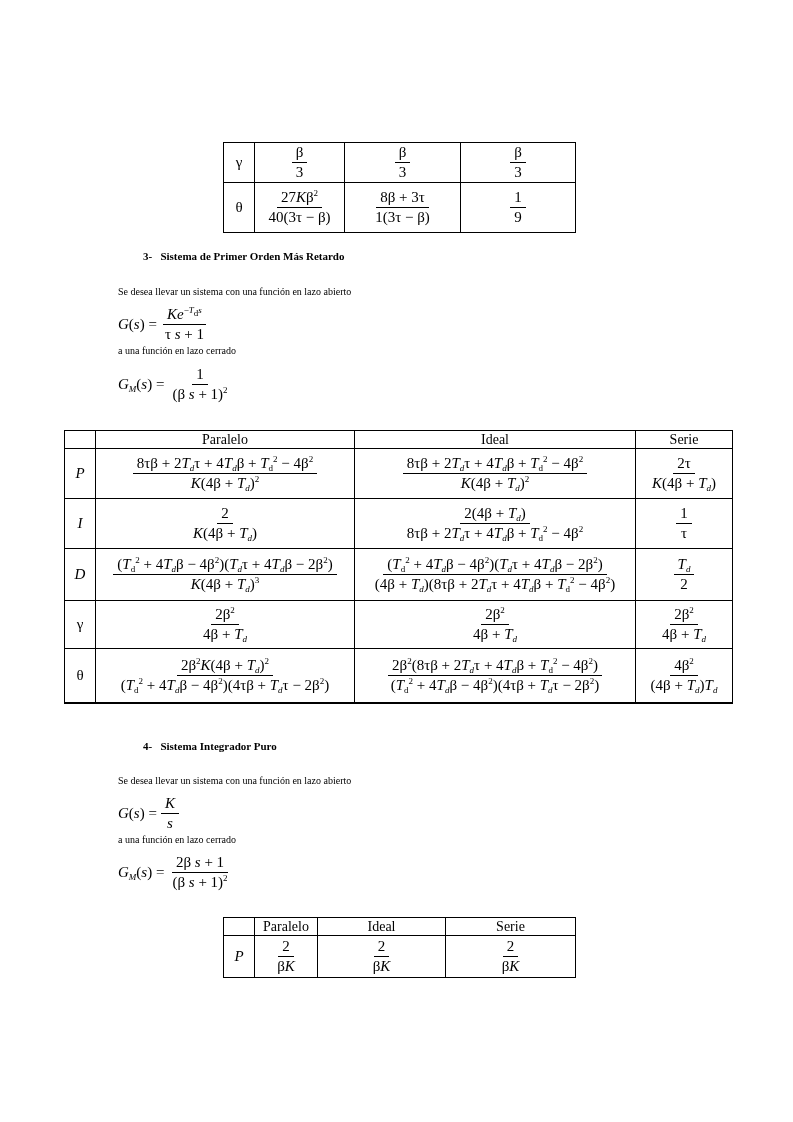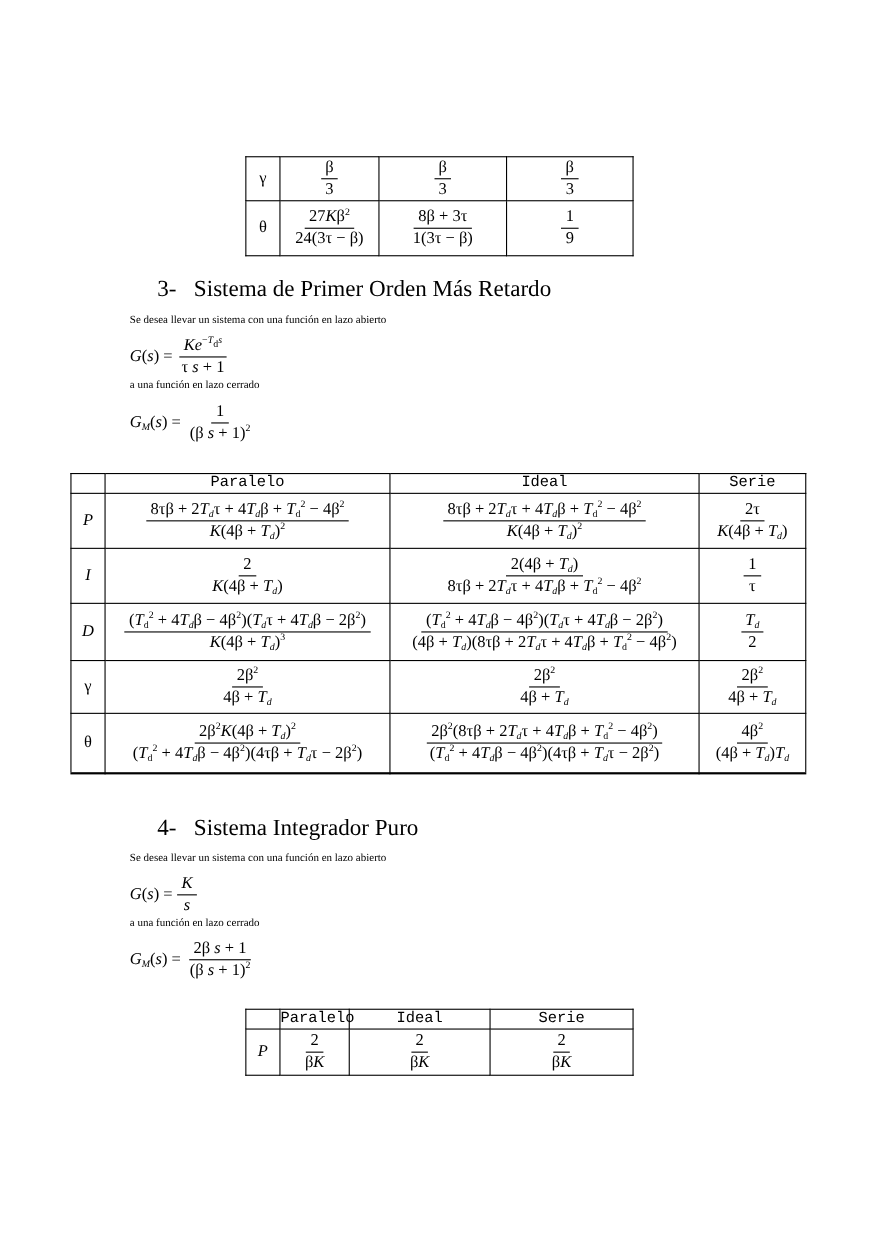--- a/index.html
+++ b/index.html
@@ -2,28 +2,28 @@
 <html><head>
 <meta charset="utf-8">
 <style>
   html, body { margin:0; padding:0; background:#fff; }
   body { width:793px; height:1122px; position:relative; overflow:hidden;
          font-family:"Liberation Serif", "DejaVu Serif", serif; color:#000; font-size:15px; }
   .abs { position:absolute; }
   table.t { border-collapse:collapse; position:absolute; table-layout:fixed; }
   table.t td { border:1px solid #000; text-align:center; vertical-align:middle; padding:0; font-size:15px; }
   table.t td.lbl { font-size:15px; }
-  table.t .hdr td { height:17px; line-height:17px; font-size:14px;font-family:Liberation Mono, monospace; }
+  table.t .hdr td { height:17px; line-height:17px; font-size:14px; }
   .frac { display:inline-flex; flex-direction:column; align-items:center; vertical-align:middle; line-height:1.15; }
   .frac .n { padding:0 4px 1px; border-bottom:1px solid #000; white-space:nowrap; }
   .frac .d { padding:1px 4px 0; white-space:nowrap; }
   i { font-style:italic; }
   sub { font-size:9px; vertical-align:-3px; line-height:0; }
   sup { font-size:9px; vertical-align:6px; line-height:0; }
-  .heading { font-weight:normal; font-size:21px; }
+  .heading { font-weight:bold; font-size:11px; }
   .para { font-size:10px; }
   .eq { display:flex; align-items:center; font-size:15px; }
   .eq .lhs { margin-right:4px; white-space:nowrap; }
 </style>
 </head>
 <body>
 
 <table class="t" style="left:223px; top:142px; width:352px;">
   <colgroup>
       <col style="width:31px">
@@ -44,21 +44,21 @@
           </span></td>
     <td><span class="frac">
             <span class="n">β</span>
             <span class="d">3</span>
           </span></td>
   </tr>
   <tr style="height:50px">
     <td class="lbl">θ</td>
     <td><span class="frac">
             <span class="n">27<i>K</i>β<sup>2</sup></span>
-            <span class="d">24(3τ − β)</span>
+            <span class="d">40(3τ − β)</span>
           </span></td>
     <td><span class="frac">
             <span class="n">8β + 3τ</span>
             <span class="d">1(3τ − β)</span>
           </span></td>
     <td><span class="frac">
             <span class="n">1</span>
             <span class="d">9</span>
           </span></td>
   </tr>

